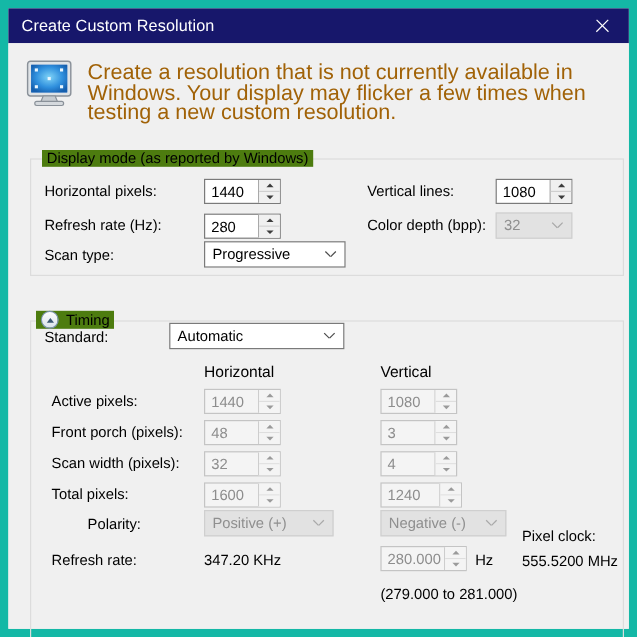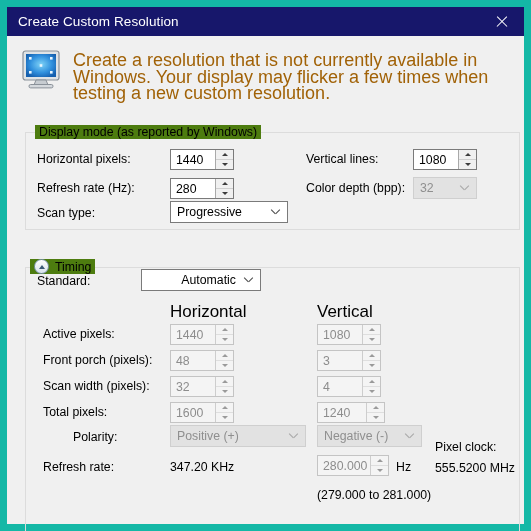--- a/index.html
+++ b/index.html
@@ -168,21 +168,21 @@
     white-space: nowrap;
   }
   .static-val {
     position: absolute;
     font-size: 12.3px;
     color: #000;
     white-space: nowrap;
   }
   .colhead {
     position: absolute;
-    font-size: 17px;
+    font-size: 13px;
     color: #000;
   }
 
   
   .spin {
     position: absolute;
     box-sizing: border-box;
     height: 21px;
     border: 1px solid #7a7a7a;
     background: #ffffff;
@@ -413,21 +413,21 @@
     <div class="groupbox" id="group-timing">
       <div class="group-legend with-icon">
         <span id="timing-collapse-icon">
             <span class="chev"></span>
           </span>
         <span>Timing</span>
       </div>
     </div>
 
     <div class="lbl" style="left:30px; top:238px;">Standard:</div>
-    <div class="combo" style="left:134px; top:233px; width:120px;text-align:right;">
+    <div class="combo" style="left:134px; top:233px; width:146px;">
       <div class="cval">Automatic</div>
       <div class="carrow">
           <span class="chev-dn"></span>
         </div>
     </div>
 
     <div class="colhead" style="left:163px; top:266px;">Horizontal</div>
     <div class="colhead" style="left:310px; top:266px;">Vertical</div>
 
     <div class="lbl" style="left:36px; top:291px;">Active pixels:</div>
@@ -520,21 +520,21 @@
         <div class="b up">
             <span class="arw-up"></span>
           </div>
         <div class="b dn">
             <span class="arw-dn"></span>
           </div>
       </div>
     </div>
 
     <div class="lbl" style="left:36px; top:394px;margin-left:30px;">Polarity:</div>
-    <div class="combo disabled" style="left:163px; top:389px; width:136px;">
+    <div class="combo disabled" style="left:163px; top:389px; width:108px;">
       <div class="cval">Positive (+)</div>
       <div class="carrow">
           <span class="chev-dn"></span>
         </div>
     </div>
     <div class="combo disabled" style="left:310px; top:389px; width:105px;">
       <div class="cval">Negative (-)</div>
       <div class="carrow">
           <span class="chev-dn"></span>
         </div>

